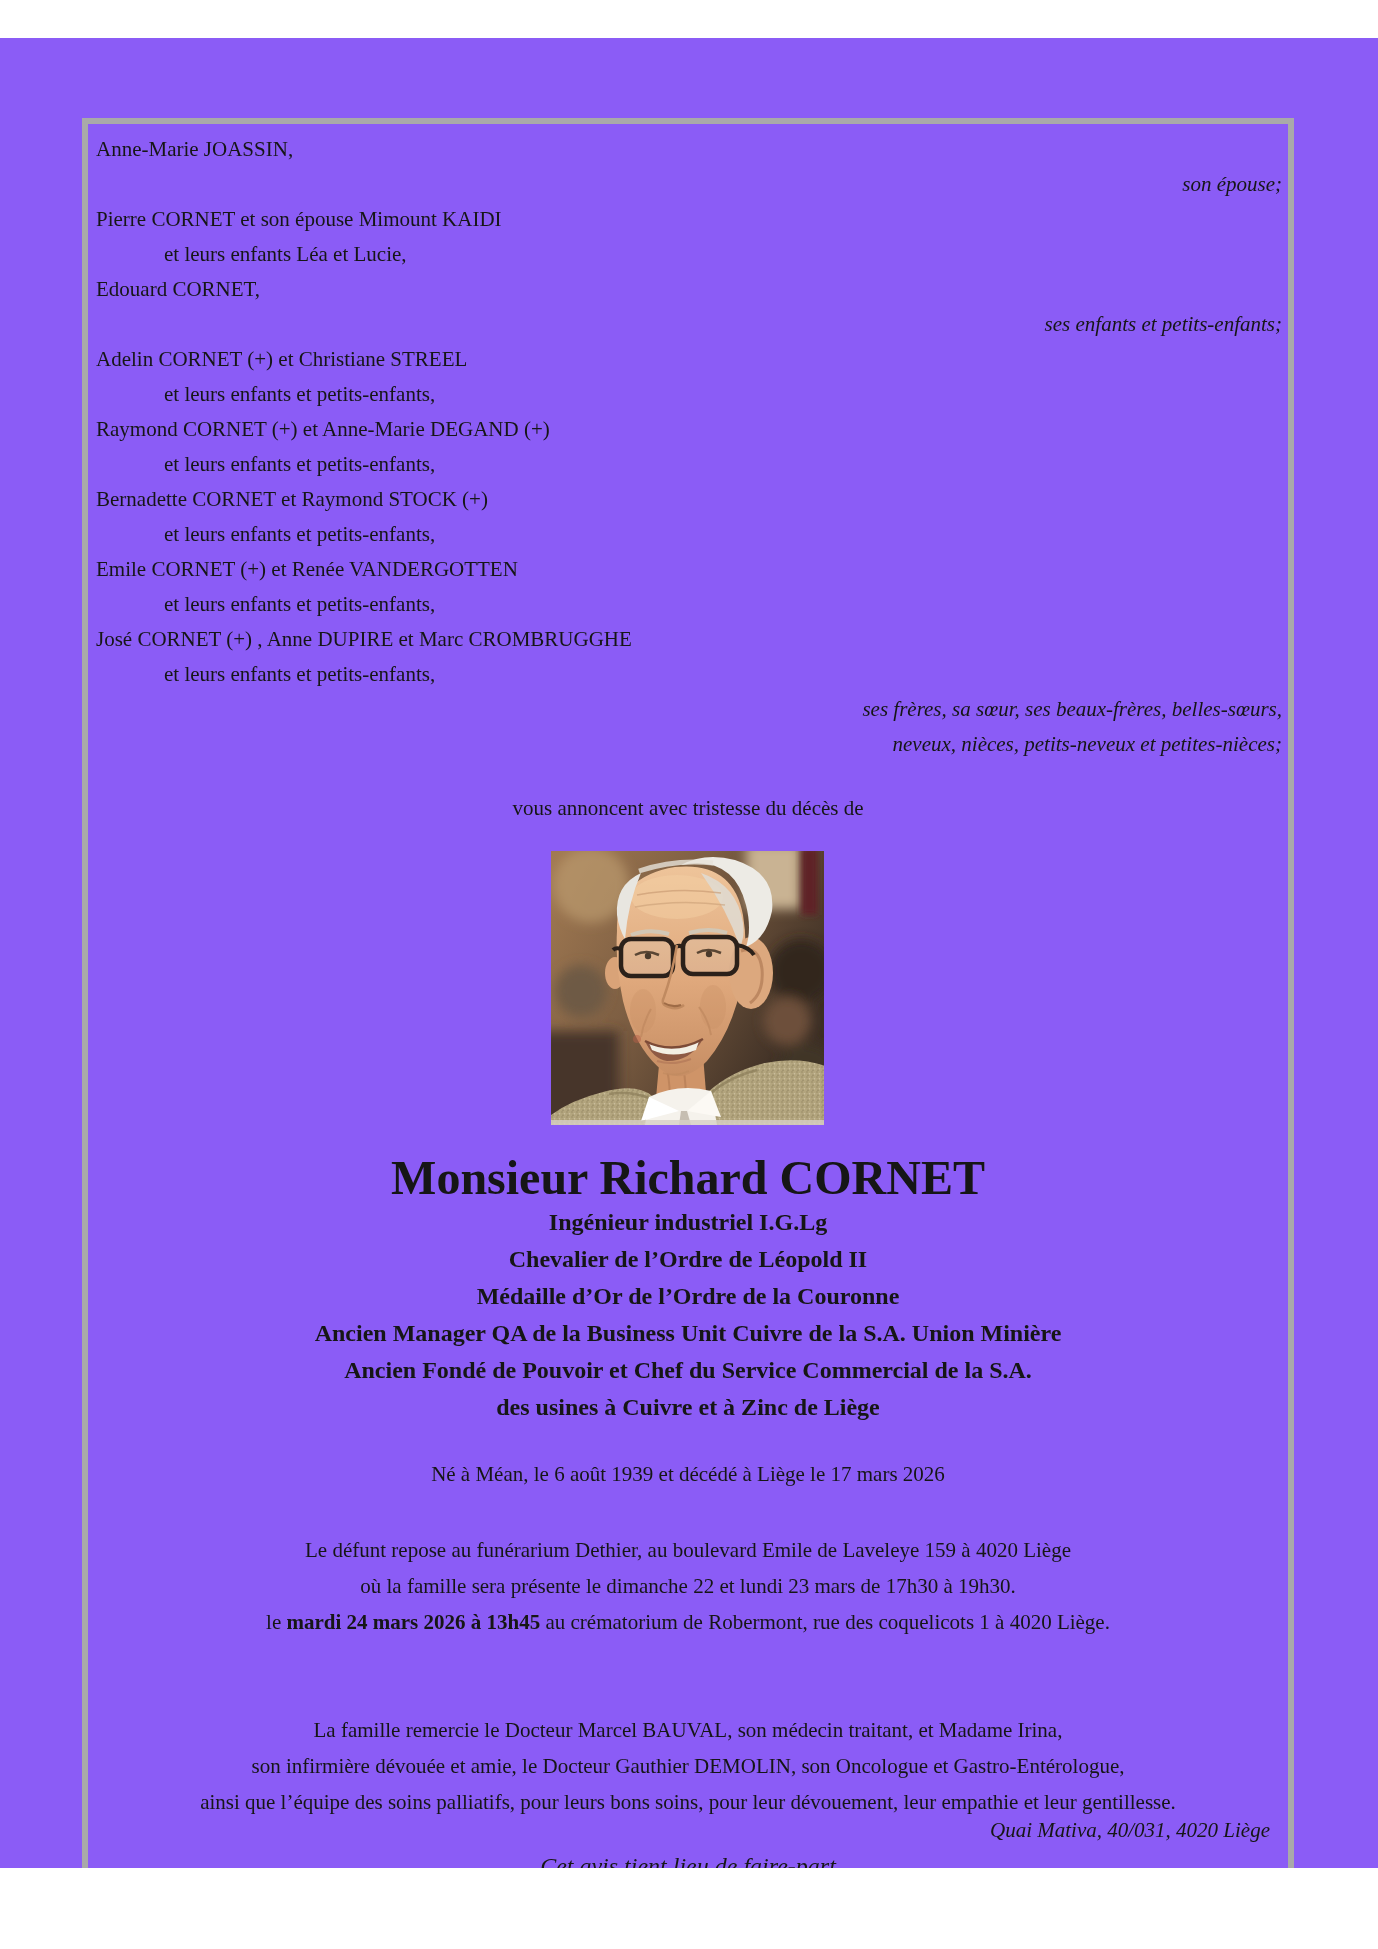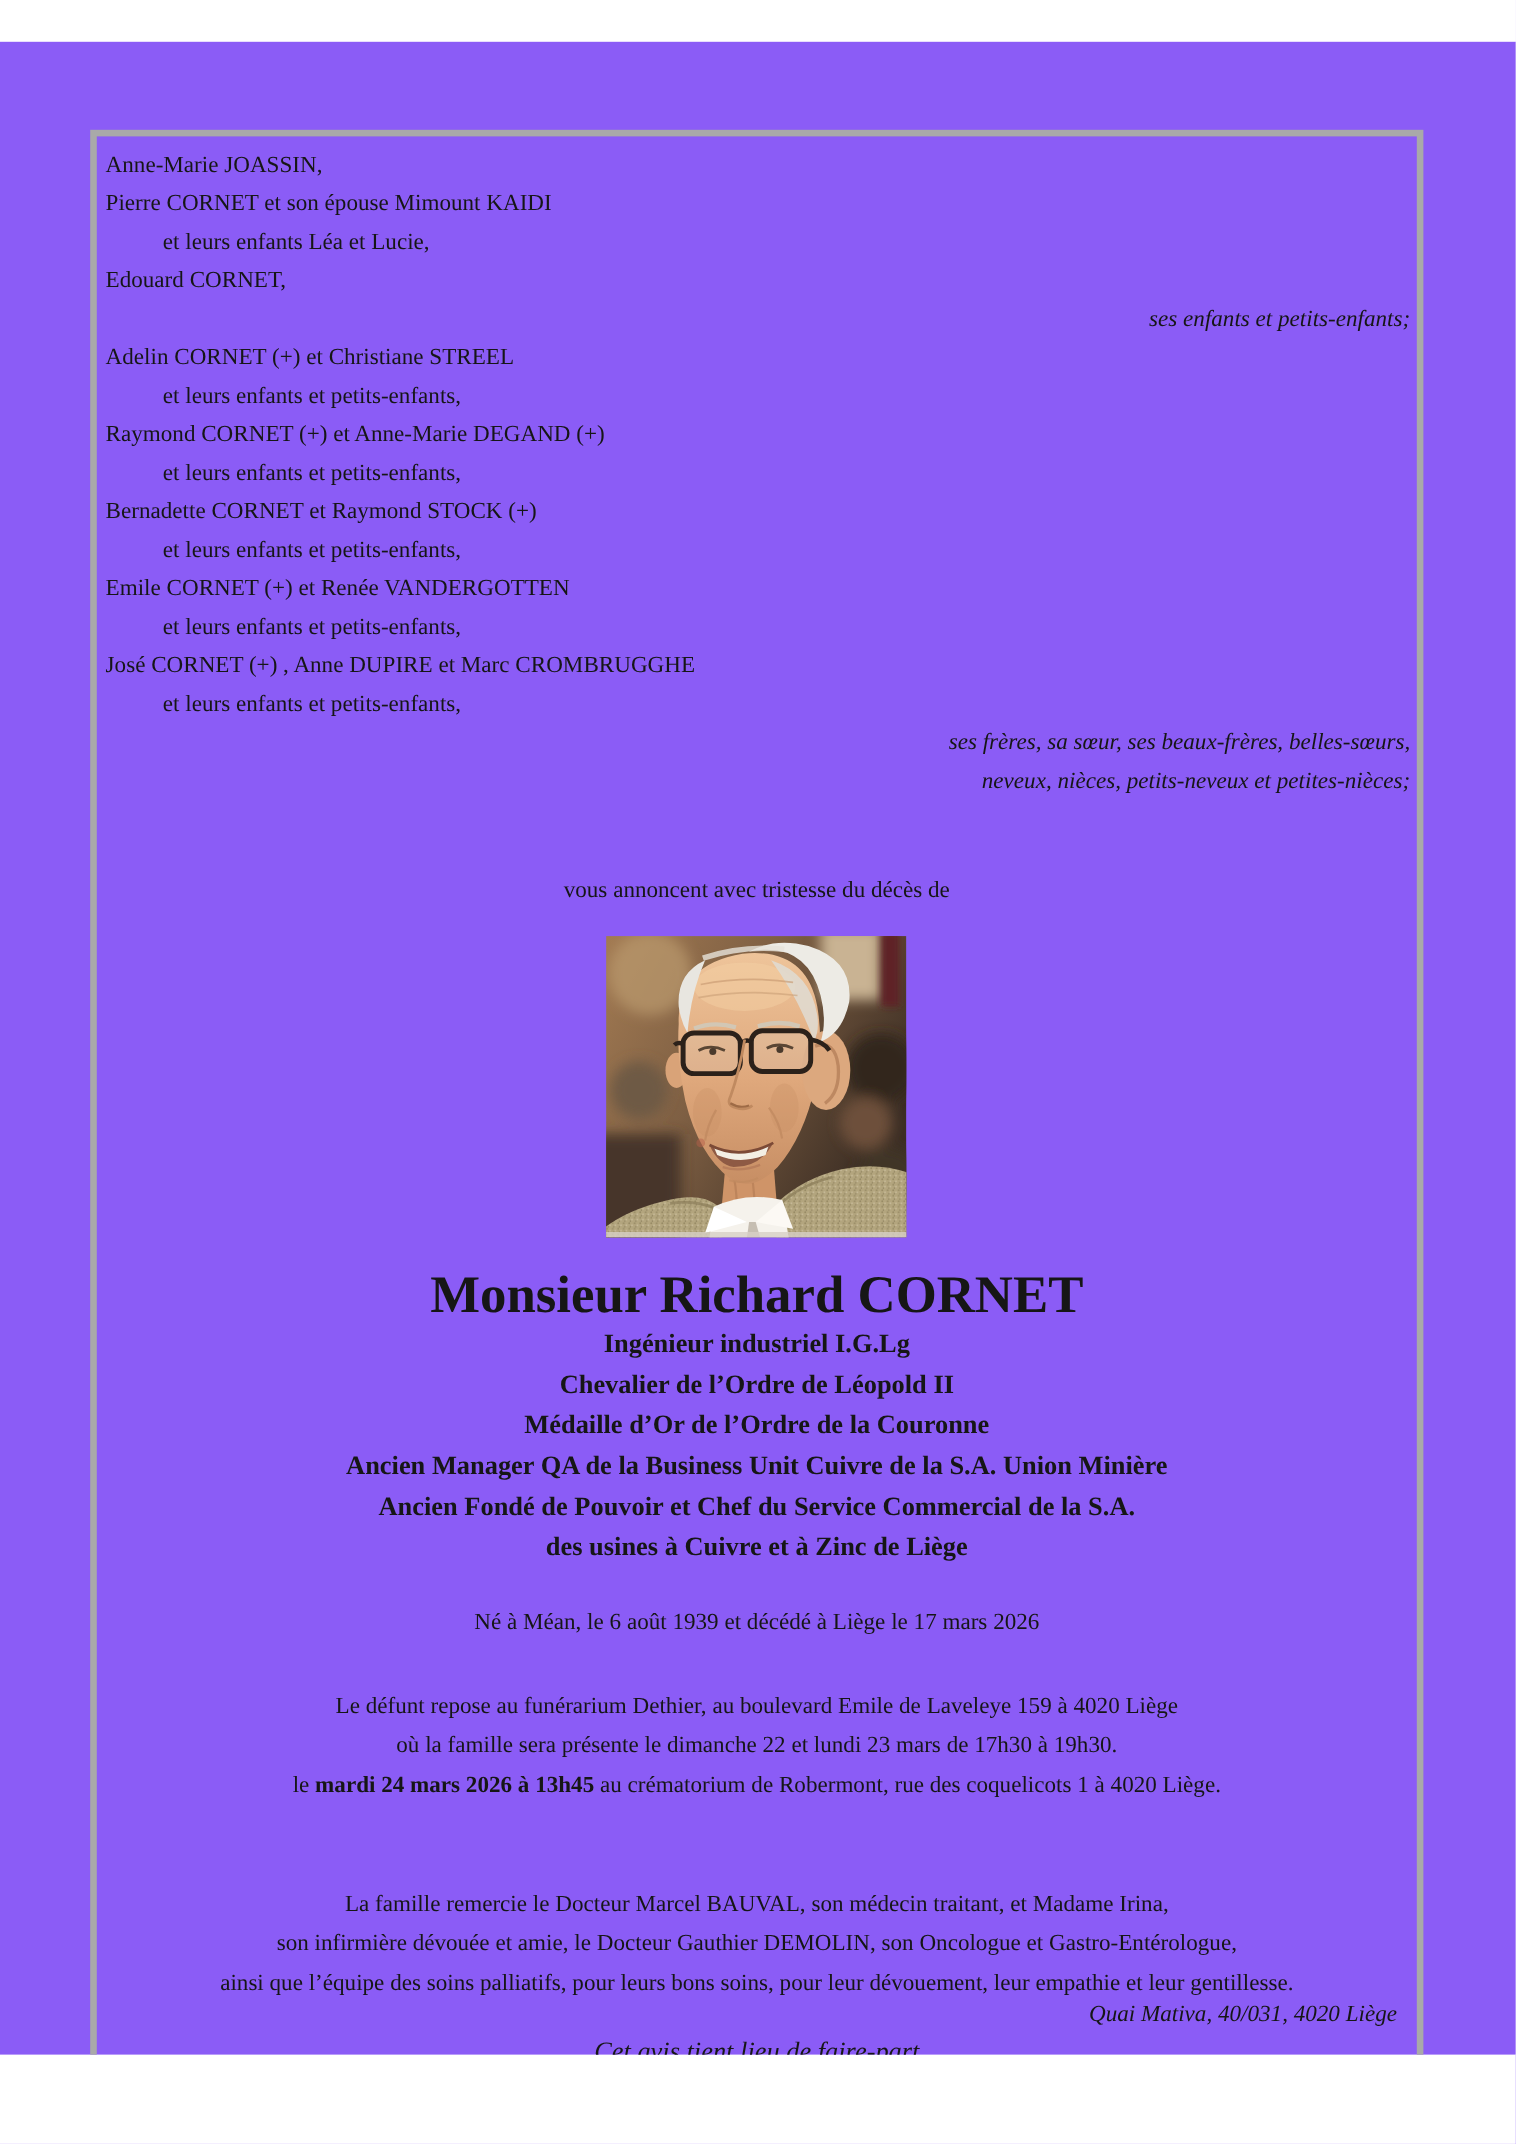--- a/index.html
+++ b/index.html
@@ -17,21 +17,21 @@
     width:1212px;height:1782px;
     border:6px solid #a9a9a9;
     box-sizing:border-box;
     overflow:hidden;
   }
   .block{position:absolute;left:0;right:0;}
   
   .family{top:8px;}
   .fline{line-height:35px;font-size:21px;white-space:nowrap;}
   .fline.name{text-align:left;padding-left:8px;}
-  .fline.indent{text-align:left;padding-left:60px;}
+  .fline.indent{text-align:left;padding-left:76px;}
   .fline.relation{text-align:right;padding-right:6px;font-style:italic;}
   
   .announce{top:672px;text-align:center;font-size:21px;white-space:nowrap;}
   
   .portrait{position:absolute;top:727px;left:463px;width:273px;height:274px;}
   .portrait svg{display:block;width:273px;height:274px;}
   
   .title{top:1028px;text-align:center;font-size:48px;font-weight:bold;line-height:52px;white-space:nowrap;}
   .honors{top:1080px;text-align:center;}
   .hline{line-height:37px;font-size:24px;font-weight:bold;white-space:nowrap;}
@@ -48,20 +48,21 @@
   .closing{top:1729px;text-align:center;font-style:italic;font-size:24px;white-space:nowrap;}
 </style>
 </head>
 <body>
 
 <div class="page">
   <div class="frame">
 
     <div class="block family">
       <div class="fline name">Anne-Marie JOASSIN,</div>
+      <div class="fline relation">son épouse;</div>
       <div class="fline name">Pierre CORNET et son épouse Mimount KAIDI</div>
       <div class="fline indent">et leurs enfants Léa et Lucie,</div>
       <div class="fline name">Edouard CORNET,</div>
       <div class="fline relation">ses enfants et petits-enfants;</div>
       <div class="fline name">Adelin CORNET (+) et Christiane STREEL</div>
       <div class="fline indent">et leurs enfants et petits-enfants,</div>
       <div class="fline name">Raymond CORNET (+) et Anne-Marie DEGAND (+)</div>
       <div class="fline indent">et leurs enfants et petits-enfants,</div>
       <div class="fline name">Bernadette CORNET et Raymond STOCK (+)</div>
       <div class="fline indent">et leurs enfants et petits-enfants,</div>

